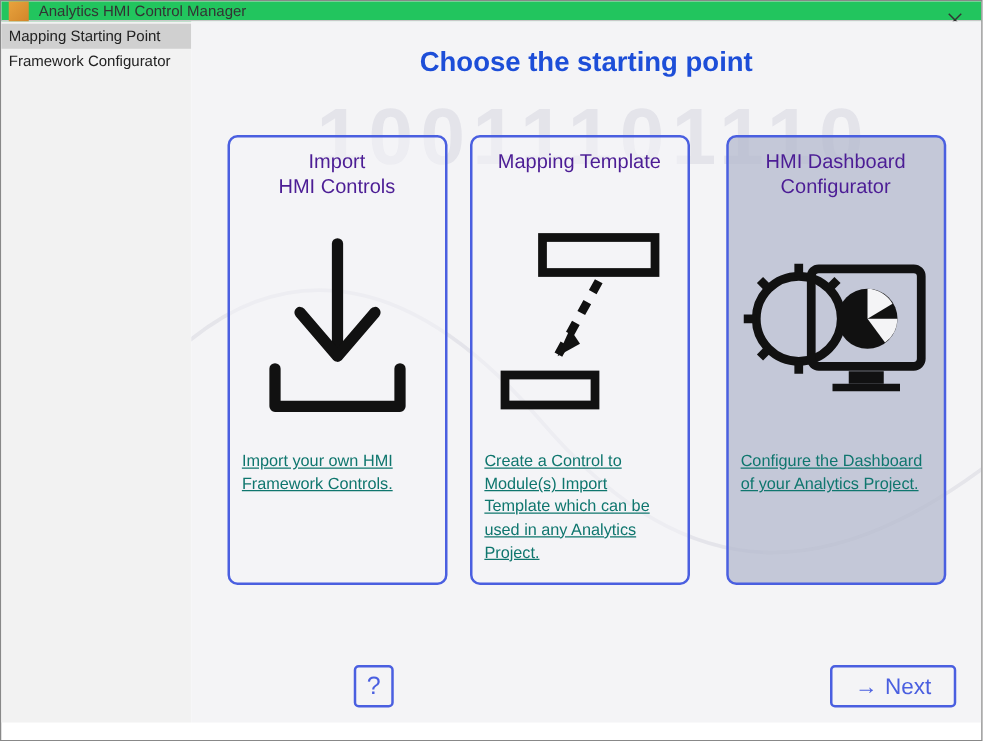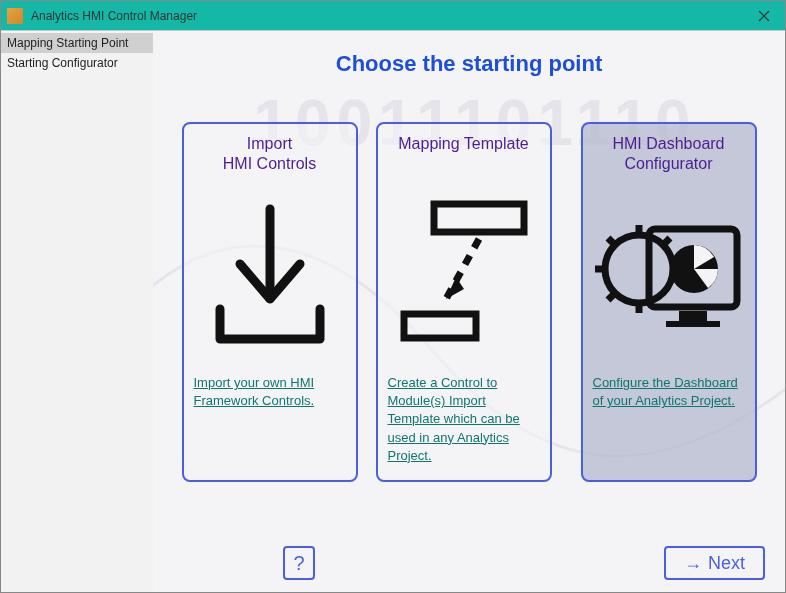--- a/index.html
+++ b/index.html
@@ -11,26 +11,26 @@
       font-family: "Segoe UI", Tahoma, Arial, sans-serif;
       background: #fff;
       width: 786px;
       height: 593px;
       overflow: hidden;
       position: relative;
       border: 1px solid #888;
     }
     
     .titlebar {
-      height: 30px;
+      height: 16px;
       border-bottom: 1px solid #c8c8c8;
       display: flex;
       align-items: center;
       padding: 0 6px;
-      background: #14b8a6;
+      background: #22c55e;
       position: relative;
     }
     .titlebar .app-icon {
       width: 16px;
       height: 16px;
       background: linear-gradient(135deg, #e8a33d 0%, #d2862a 100%);
       margin-right: 8px;
       flex-shrink: 0;
     }
     .titlebar .title-text {
@@ -214,21 +214,21 @@
   </div>
 </div>
 
 <div class="body-wrap">
 
   <div class="sidebar">
     <div class="sidebar-item active">
       <span>Mapping Starting Point</span>
     </div>
     <div class="sidebar-item">
-      <span>Starting Configurator</span>
+      <span>Framework Configurator</span>
     </div>
   </div>
 
   <div class="main">
 
     <div class="bg-digits">10011101110</div>
 
     <svg class="bg-wave" viewBox="0 0 700 300" preserveAspectRatio="none">
       <path d="M -20 150 C 80 10, 200 10, 320 150 S 560 290, 720 150" stroke="#b8b8c8" stroke-width="3" fill="none"></path>
     </svg>

